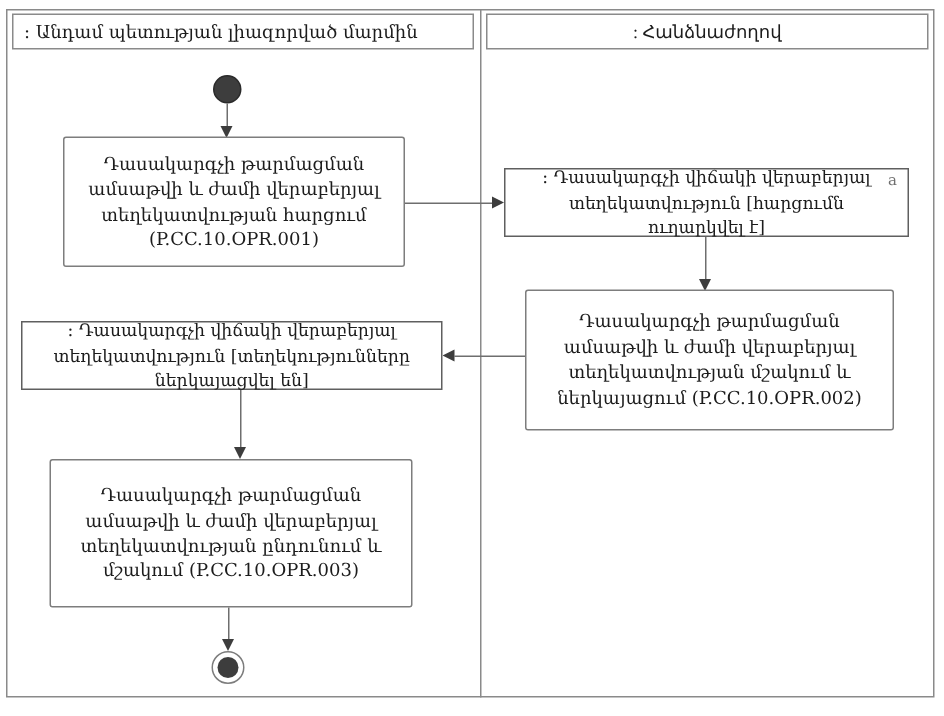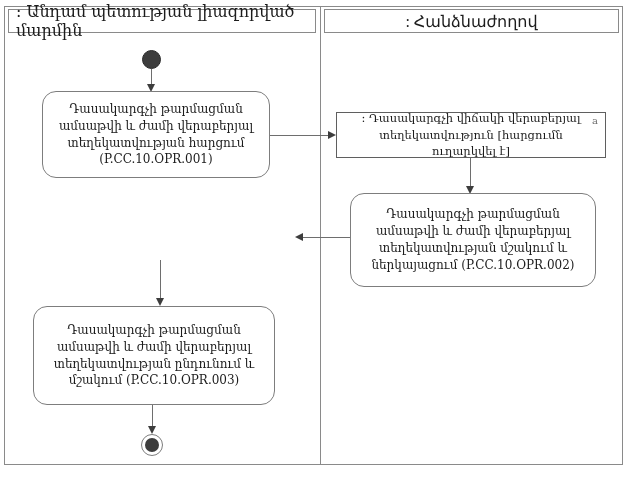--- a/index.html
+++ b/index.html
@@ -19,29 +19,29 @@
   }
   .lane-divider{
     position:absolute;
     width:1px;background:#8a8a8a;
   }
   .lane-header{
     position:absolute;
     border:1px solid #8a8a8a;
     box-sizing:border-box;
     background:#ffffff;
-    font-size:16px;
+    font-size:12px;
     display:flex;align-items:center;
   }
   .lane-header.left{justify-content:flex-start;padding-left:7px;}
   .lane-header.right{justify-content:center;text-align:center;font-family:Liberation Serif, serif;}
   .activity{
     position:absolute;
     border:1.4px solid #7d7d7d;
-    border-radius:14px;
+    border-radius:2px;
     box-sizing:border-box;
     background:#ffffff;
     display:flex;align-items:center;justify-content:center;
     text-align:center;
     font-size:12px;line-height:1.4;
     padding:0 14px;
   }
   .objnode{
     position:absolute;
     border:1.4px solid #5f5f5f;
@@ -131,20 +131,23 @@
   <div class="edge-v" style="left:470px;top:158px;height:29px;"></div>
   <div class="arrow down" style="left:466px;top:186px;"></div>
 
   <div class="activity" style="left:350px;top:193px;width:246px;height:94px;">
     <span>Դասակարգչի թարմացման ամսաթվի և ժամի վերաբերյալ տեղեկատվության մշակում և ներկայացում (P.CC.10.OPR.002)</span>
   </div>
 
   <div class="edge-h" style="left:303px;top:237px;width:47px;"></div>
   <div class="arrow left" style="left:295px;top:232.5px;"></div>
 
+  <div class="objnode" style="left:14px;top:214px;width:281px;height:46px;">
+    <span>: Դասակարգչի վիճակի վերաբերյալ տեղեկատվություն [տեղեկությունները ներկայացվել են]</span>
+  </div>
 
   <div class="edge-v" style="left:160px;top:260px;height:40px;"></div>
   <div class="arrow down" style="left:156px;top:298px;"></div>
 
   <div class="activity" style="left:33px;top:306px;width:242px;height:99px;">
     <span>Դասակարգչի թարմացման ամսաթվի և ժամի վերաբերյալ տեղեկատվության ընդունում և մշակում (P.CC.10.OPR.003)</span>
   </div>
 
   <div class="edge-v" style="left:152px;top:405px;height:22px;"></div>
   <div class="arrow down" style="left:148px;top:426px;"></div>

